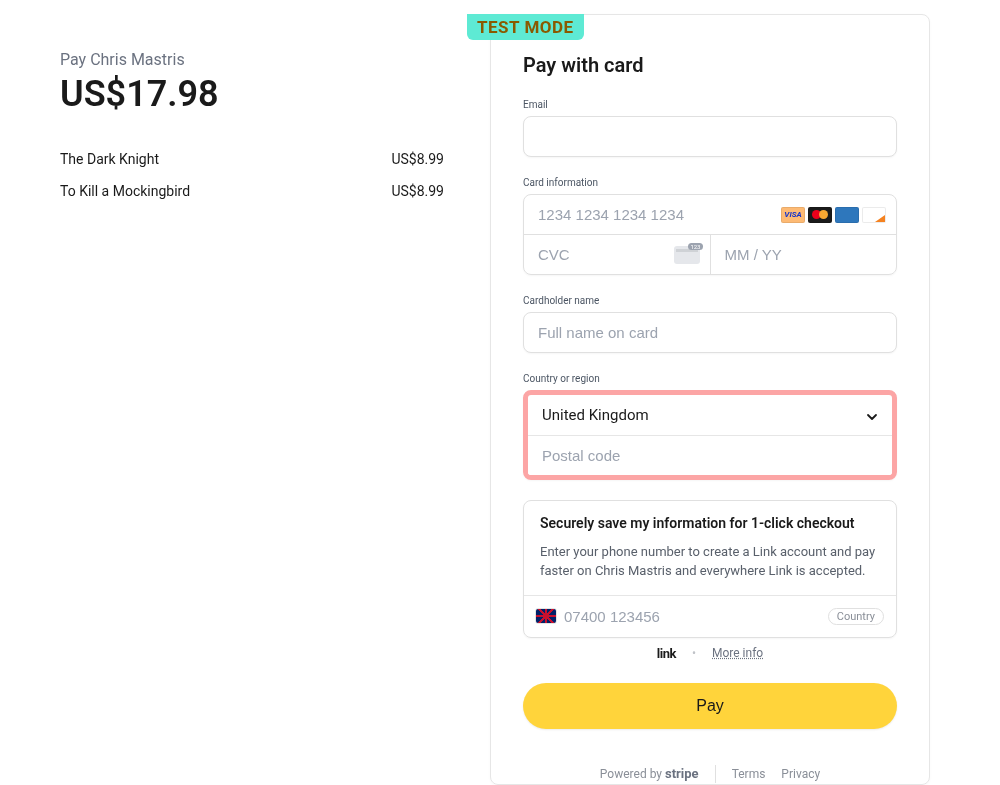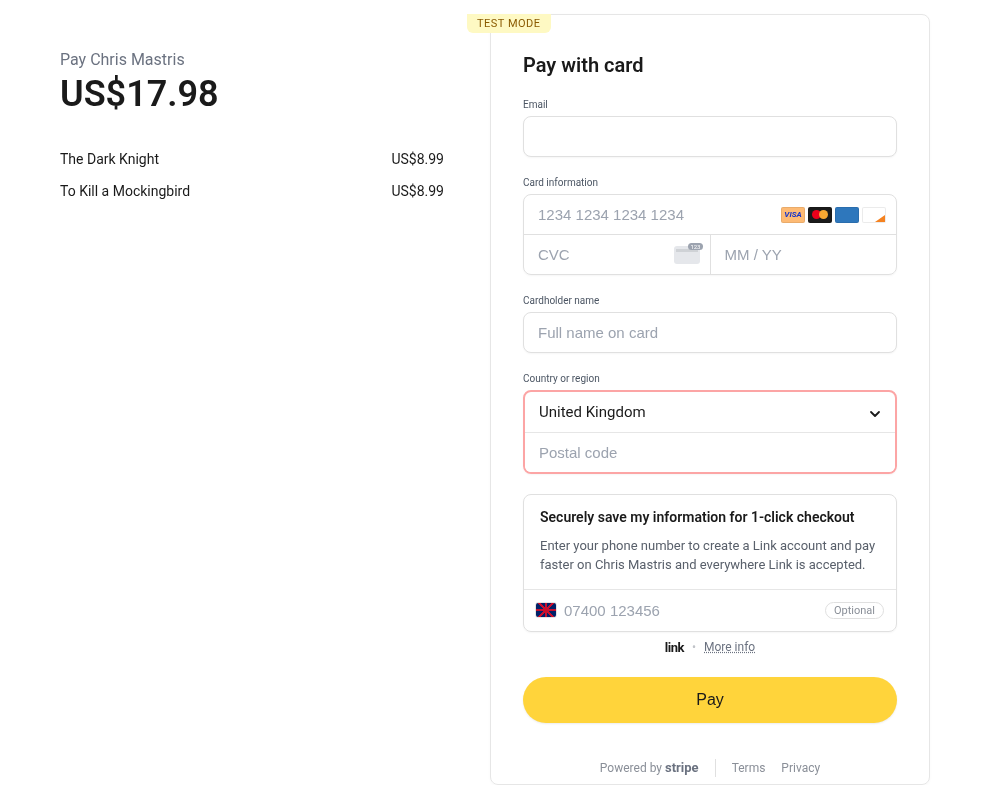--- a/index.html
+++ b/index.html
@@ -39,24 +39,24 @@
       position: relative;
       border: 1px solid #e6e6e6;
       border-radius: 8px;
       padding: 38px 32px 10px 32px;
       box-shadow: 0 1px 3px rgba(0,0,0,0.03);
     }
     .test-mode-badge {
       position: absolute;
       top: -1px;
       left: -24px;
-      background: #fef9c3;
+      background: #5eead4;
       color: #8a5a00;
-      font-size: 11px;
-      font-weight: 400;
+      font-size: 17px;
+      font-weight: 700;
       letter-spacing: 0.5px;
       padding: 3px 10px;
       border-radius: 0 0 6px 6px;
     }
     .form-title {
       font-size: 20px;
       font-weight: 600;
       color: #1a1a1a;
       margin-bottom: 22px;
     }
@@ -146,21 +146,21 @@
       flex: none;
     }
     .cvc-icon::before {
       content:""; position:absolute; top:3px;left:2px;right:2px;height:3px;background:#cfd2d6;
     }
     .cvc-icon::after {
       content:"123"; position:absolute; right:-3px; top:-3px;
       background:#9ca3af; color:#fff; font-size:6px; border-radius:4px; padding:0 2px;
     }
     .country-block {
-      border: 2px solid #fca5a5;
+      border: 5px solid #fca5a5;
       border-radius: 8px;
       box-shadow: 0 1px 2px rgba(0,0,0,0.04);
       overflow: hidden;
     }
     .country-select {
       display: flex;
       align-items: center;
       justify-content: space-between;
       padding: 11px 14px;
       border-bottom: 1px solid #e6e6e6;
@@ -197,21 +197,21 @@
     .phone-row input {
       flex:1; border:none; outline:none; font-size:15px; padding:4px 0; background:transparent;
     }
     .phone-row input::placeholder{color:#9ca3af;}
     .optional-pill {
       font-size: 11px; color:#8a8f98; border:1px solid #e0e0e0;
       border-radius: 12px; padding: 1px 8px; flex:none;
     }
     .link-line {
       text-align:center; font-size:12px; color:#6b7280;
-      margin: 8px 0 22px; display:flex; justify-content:center; align-items:center; gap:8px;
+      margin: 8px 0 22px; display:flex; justify-content:center; align-items:center; gap:16px;
     }
     .link-logo { font-weight:700; color:#1a1a1a; letter-spacing:-0.5px; font-size:13px;}
     .more-info { color:#6b7280; text-decoration: underline dotted; cursor:pointer;}
     .dot-sep{ color:#c0c3c8;}
     .pay-btn {
       width:100%; background:#ffd43b; border:none; border-radius: 24px;
       padding: 14px 0; font-size:16px; font-weight:500; color:#1a1a1a;
       cursor:pointer; box-shadow: 0 1px 2px rgba(0,0,0,0.08);
     }
     .footer {
@@ -295,21 +295,21 @@
   </div>
 
   <div class="save-block">
     <div class="save-top">
       <div class="save-title">Securely save my information for 1-click checkout</div>
       <div class="save-desc">Enter your phone number to create a Link account and pay faster on Chris Mastris and everywhere Link is accepted.</div>
     </div>
     <div class="phone-row">
       <span class="flag-dot"></span>
       <input placeholder="07400 123456" style="">
-      <span class="optional-pill">Optional</span>
+      <span class="optional-pill">Country</span>
     </div>
   </div>
 
   <div class="link-line">
     <span class="link-logo">link</span>
     <span class="dot-sep">•</span>
     <span class="more-info">More info</span>
   </div>
 
   <button class="pay-btn">Pay</button>

